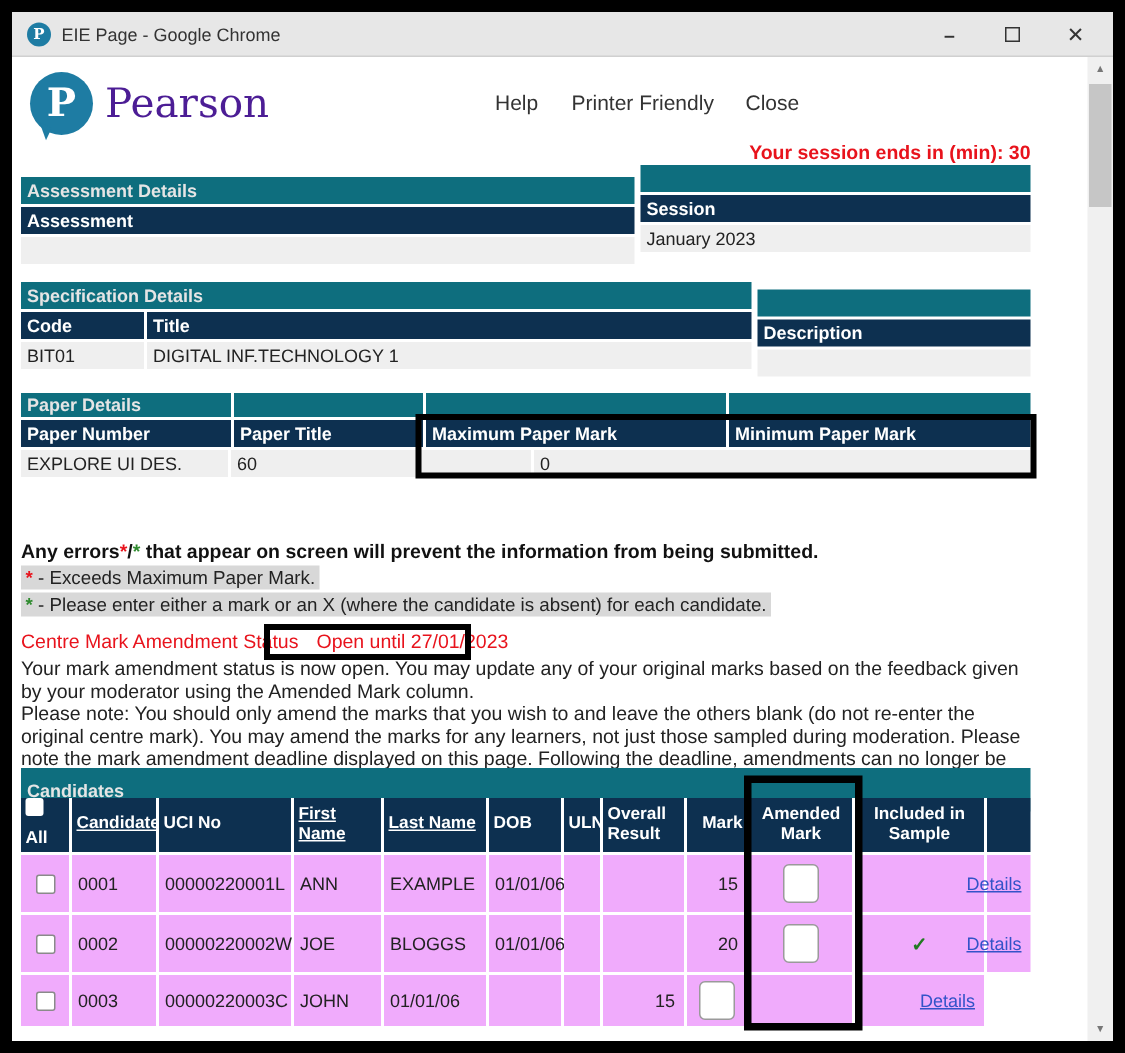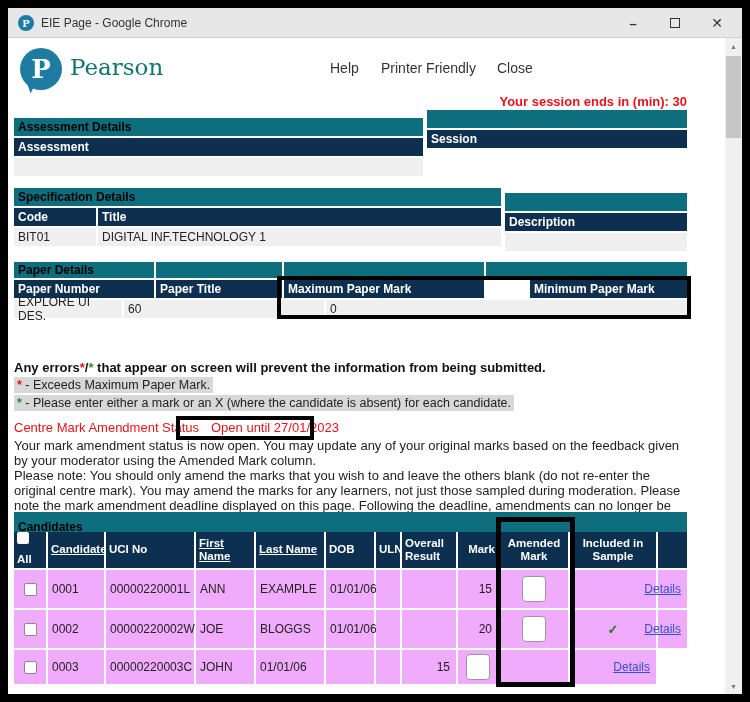--- a/index.html
+++ b/index.html
@@ -23,33 +23,33 @@
   
   #scrollbar { position:absolute; right:0; top:0; width:17px; height:656px; background:#f0f0f0; }
   .scroll-arrow { position:absolute; left:0; width:17px; height:16px; display:flex; align-items:center; justify-content:center; font-size:7px; color:#777; }
   #scroll-up { top:0; }
   #scroll-down { bottom:0; }
   #scroll-thumb { position:absolute; left:1px; top:18px; width:15px; height:82px; background:#c6c6c6; }
 
   
   .logo-circle { position:absolute; left:12px; top:10px; width:42px; height:42px; border-radius:50%; background:#1e7ca3; color:#fff; display:flex; align-items:center; justify-content:center; font-family:"DejaVu Serif", serif; font-size:26px; font-weight:bold; }
   .logo-circle::after { content:""; position:absolute; left:4px; bottom:-2px; width:0; height:0; border-top:9px solid #1e7ca3; border-left:9px solid transparent; transform:rotate(25deg); }
-  #logo-word { position:absolute; left:62px; top:16px; font-family:"DejaVu Serif", serif; font-size:23px; color:#0f766e; }
+  #logo-word { position:absolute; left:62px; top:16px; font-family:"DejaVu Serif", serif; font-size:27px; color:#4c1d95; }
   .navlink { position:absolute; top:22px; font-size:14px; color:#333; cursor:pointer; }
   #nav-help { left:322px; }
   #nav-printer { left:373px; }
   #nav-close { left:489px; }
   #session-warning { position:absolute; top:56px; right:55px; font-size:13px; font-weight:bold; color:#e8131c; }
 
   
   .tbl { position:absolute; display:flex; flex-direction:column; gap:2px; }
   .trow { display:flex; gap:2px; }
   .r18 { height:18px; }
   .r16 { height:16px; }
-  .bar-teal { background:#0e6e7e; color:#000000; font-weight:bold; font-size:12px; display:flex; align-items:center; padding:0 4px; }
+  .bar-teal { background:#0e6e7e; color:#e5e5e5; font-weight:bold; font-size:12px; display:flex; align-items:center; padding:0 4px; }
   .cell-h { background:#0d3050; color:#fff; font-weight:bold; font-size:12px; display:flex; align-items:center; padding:0 4px; }
   .cell-d { background:#efefef; color:#222; font-size:12px; display:flex; align-items:center; padding:0 4px; }
 
   
   #errors-intro { position:absolute; left:6px; top:322px; font-size:13px; font-weight:bold; color:#111; }
   .err-line { position:absolute; left:6px; font-size:12.5px; color:#222; background:#d8d8d8; padding:1px 3px; }
   #err-line-1 { top:339px; }
   #err-line-2 { top:357px; }
   .red-star { color:#e8131c; font-weight:bold; }
   .green-star { color:#2e8b2e; font-weight:bold; }
@@ -109,20 +109,21 @@
 
       <div class="tbl" style="left:6px; top:80px; width:409px;">
         <div class="bar-teal r18">Assessment Details</div>
         <div class="cell-h r18">Assessment</div>
         <div class="cell-d r18"></div>
       </div>
 
       <div class="tbl" style="left:419px; top:72px; width:260px;">
         <div class="bar-teal r18"></div>
         <div class="cell-h r18">Session</div>
+        <div class="cell-d r18">January 2023</div>
       </div>
 
       <div class="tbl" style="left:6px; top:150px; width:487px;">
         <div class="bar-teal r18">Specification Details</div>
         <div class="trow r18">
           <div class="cell-h" style="width:82px;">Code</div>
           <div class="cell-h" style="flex:1;">Title</div>
         </div>
         <div class="trow r18">
           <div class="cell-d" style="width:82px;">BIT01</div>
@@ -140,24 +141,24 @@
         <div class="trow r16">
           <div class="bar-teal" style="width:140px;">Paper Details</div>
           <div class="bar-teal" style="width:126px;"></div>
           <div class="bar-teal" style="width:200px;"></div>
           <div class="bar-teal" style="flex:1;"></div>
         </div>
         <div class="trow r18">
           <div class="cell-h" style="width:140px;">Paper Number</div>
           <div class="cell-h" style="width:126px;">Paper Title</div>
           <div class="cell-h" style="width:200px;">Maximum Paper Mark</div>
-          <div class="cell-h" style="flex:1;margin-left:44px;">Minimum Paper Mark</div>
-        </div>
-        <div class="trow r18">
-          <div class="cell-d" style="width:108px;">EXPLORE UI DES.</div>
+          <div class="cell-h" style="flex:1;">Minimum Paper Mark</div>
+        </div>
+        <div class="trow r18">
+          <div class="cell-d" style="width:138px;">EXPLORE UI DES.</div>
           <div class="cell-d" style="width:200px;">60</div>
           <div class="cell-d" style="flex:1;">0</div>
         </div>
       </div>
 
       <div id="errors-intro"><span>Any errors</span><span class="red-star">*</span><span>/</span><span class="green-star">*</span><span> that appear on screen will prevent the information from being submitted.</span></div>
       <div class="err-line" id="err-line-1"><span class="red-star">*</span><span> - Exceeds Maximum Paper Mark.</span></div>
       <div class="err-line" id="err-line-2"><span class="green-star">*</span><span> - Please enter either a mark or an X (where the candidate is absent) for each candidate.</span></div>
 
       <div id="amend-status"><span>Centre Mark Amendment Status</span><span class="status-value">Open until 27/01/2023</span></div>

